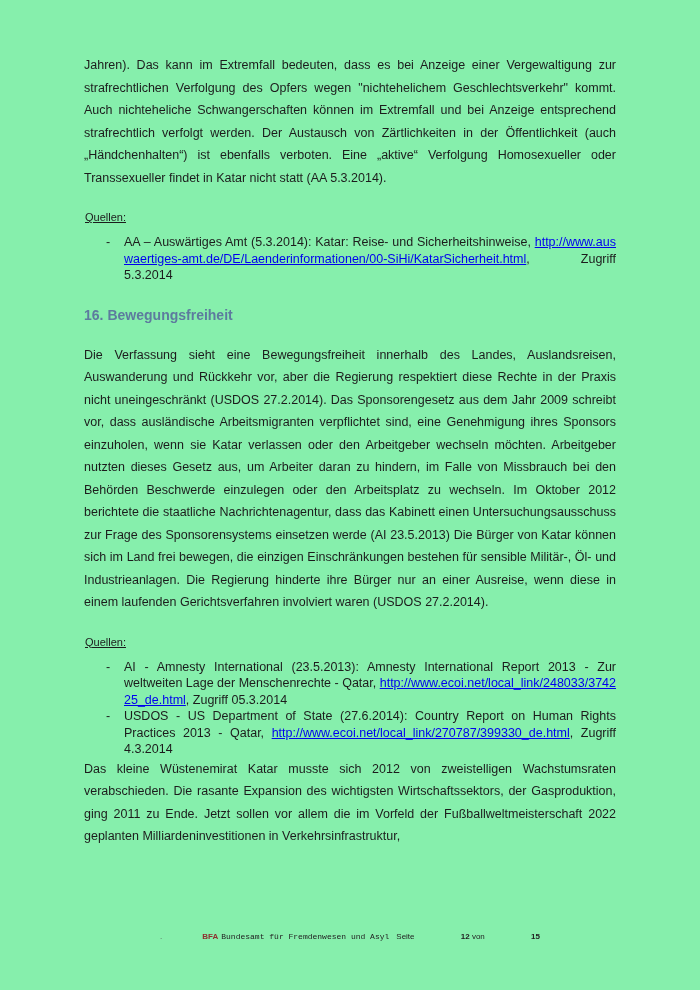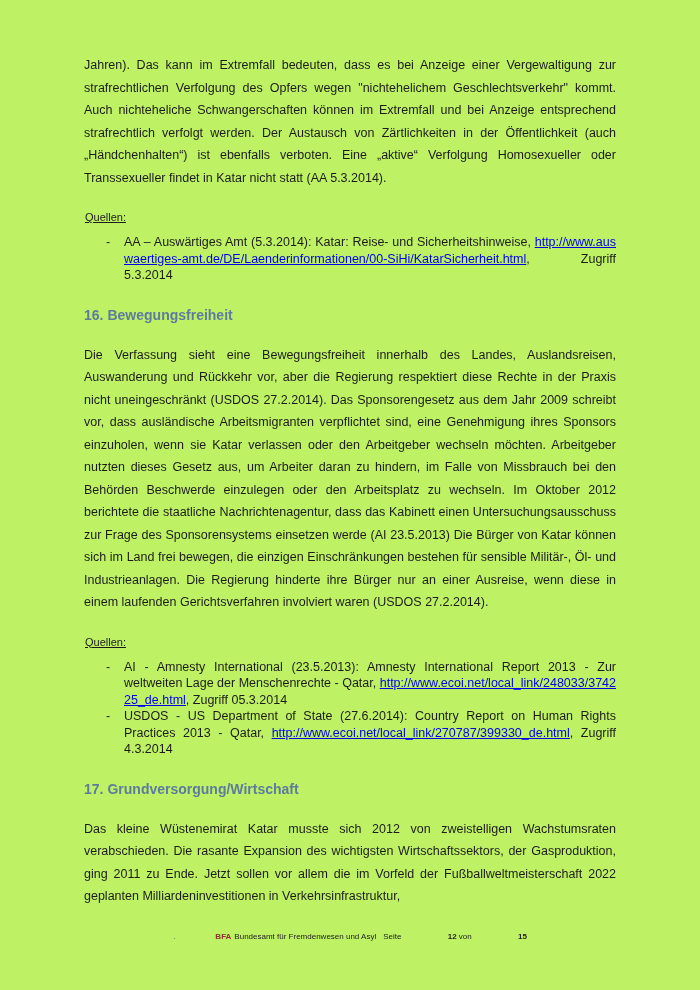--- a/index.html
+++ b/index.html
@@ -5,21 +5,21 @@
   html, body {
     margin: 0;
     padding: 0;
     background: #ffffff;
   }
   .page {
     position: relative;
     width: 700px;
     height: 990px;
     margin: 0 auto;
-    background: #bef264;
+    background: #86efac;
     box-sizing: border-box;
     padding: 54px 84px 0 84px;
     overflow: hidden;
     font-family: "Liberation Sans", sans-serif;
     color: var(--text-color, #1c1c1c);
   }
   p.body-text {
     margin: 0 0 20px 0;
     font-size: 12.5px;
     line-height: 22.5px;
@@ -79,20 +79,21 @@
   .page-footer .brand-dot {
     color: #555555;
   }
   .page-footer .brand {
     font-weight: bold;
     color: var(--brand-color, #8f2f2f);
     padding-left: 40px;
   }
   .page-footer .office {
     margin-left: 3px;
+    font-family: Liberation Mono, monospace;
   }
   .page-footer .page-word {
     margin-left: 7px;
   }
   .page-footer .bold {
     font-weight: bold;
     margin-left: 44px;
   }
 </style>
 </head>
@@ -125,23 +126,20 @@
         <span class="marker">-</span>
         <span>AI - Amnesty International (23.5.2013): Amnesty International Report 2013 - Zur weltweiten Lage der Menschenrechte - Qatar, </span><a class="doc-link">http://www.ecoi.net/local_link/248033/374225_de.html</a><span>, Zugriff 05.3.2014</span>
       </li>
       <li>
         <span class="marker">-</span>
         <span>USDOS - US Department of State (27.6.2014): Country Report on Human Rights Practices 2013 - Qatar, </span><a class="doc-link">http://www.ecoi.net/local_link/270787/399330_de.html</a><span>, Zugriff 4.3.2014</span>
       </li>
     </ul>
   </div>
 
-  <h2 class="section-heading">
-    <span class="h-num">17.</span><span class="h-title">Grundversorgung/Wirtschaft</span>
-  </h2>
 
   <p class="body-text">Das kleine Wüstenemirat Katar musste sich 2012 von zweistelligen Wachstumsraten verabschieden. Die rasante Expansion des wichtigsten Wirtschaftssektors, der Gasproduktion, ging 2011 zu Ende. Jetzt sollen vor allem die im Vorfeld der Fußballweltmeisterschaft 2022 geplanten Milliardeninvestitionen in Verkehrsinfrastruktur,</p>
 
   <div class="page-footer">
     <span class="brand-dot">.</span><span class="brand">BFA</span><span class="office">Bundesamt für Fremdenwesen und Asyl</span><span class="page-word">Seite</span>&nbsp;<span class="bold">12</span>&nbsp;<span>von</span>&nbsp;<span class="bold">15</span>
   </div>
 
 </div>
 
 </body></html>

